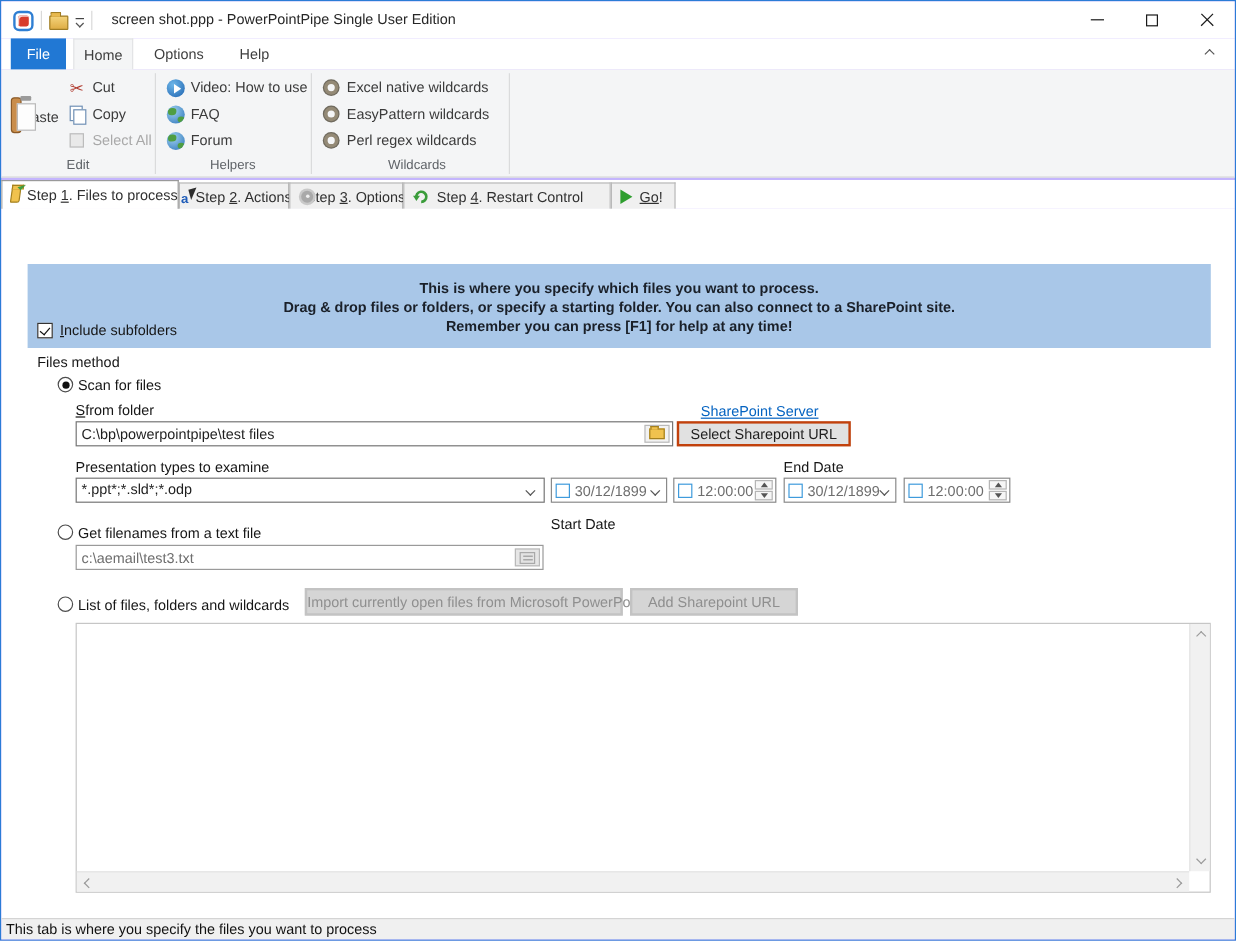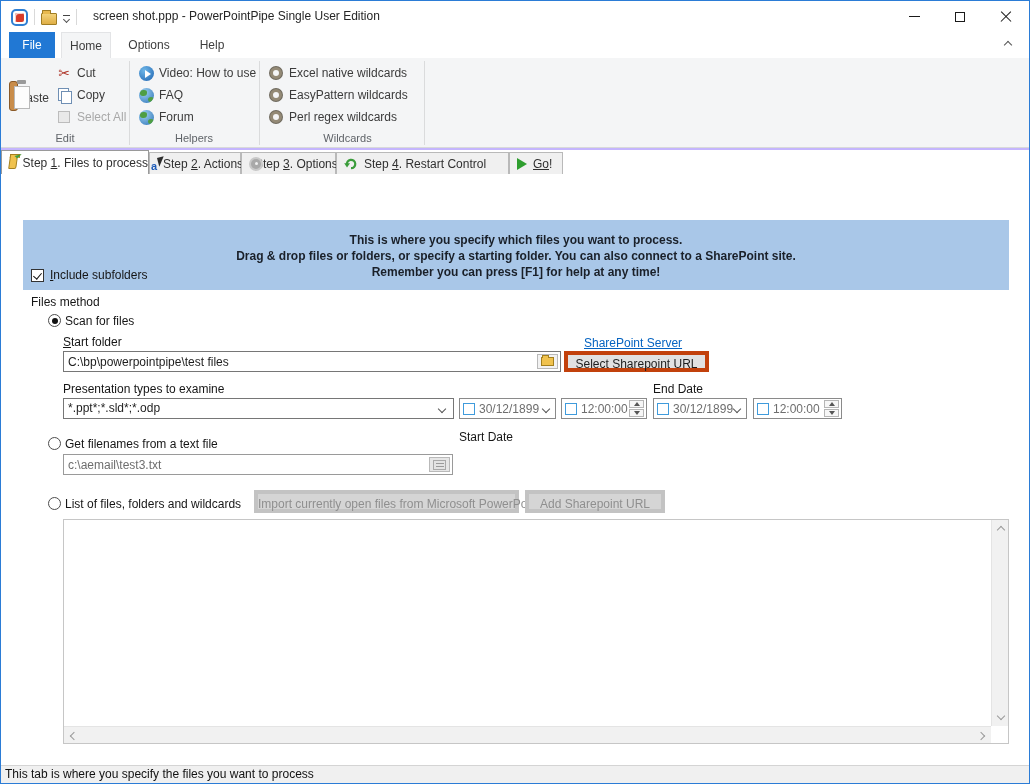--- a/index.html
+++ b/index.html
@@ -90,21 +90,21 @@
   .cb .tick { position:absolute; left:2.5px; top:0.5px; width:5px; height:8px; border-right:1.6px solid #111; border-bottom:1.6px solid #111; transform:rotate(40deg); }
   .radio { position:absolute; width:13px; height:13px; border:1px solid #4d4d4d; border-radius:50%; background:#fff; }
   .radio.sel::after { content:""; position:absolute; left:2.5px; top:2.5px; width:6px; height:6px; border-radius:50%; background:#111; }
   .flabel { position:absolute; white-space:nowrap; color:#161616; }
   .link { position:absolute; color:#0563c1; text-decoration:underline; white-space:nowrap; }
   .tbox { position:absolute; border:1px solid #767676; background:#fff; height:21px; line-height:19px; padding-left:4px; white-space:nowrap; overflow:hidden; }
   .tbox input { border:none; outline:none; width:100%; height:100%; font:inherit; color:inherit; background:transparent; padding:0; }
   .browse-btn { position:absolute; right:2px; top:2px; width:21px; height:15px; background:#f2f2f2; border:1px solid #b9b9b9; display:flex; align-items:center; justify-content:center; }
   .fold-sm { position:relative; width:13px; height:9px; background:#f0c24e; border:1px solid #a4801f; }
   .fold-sm::before { content:""; position:absolute; left:0; top:-3px; width:5px; height:2px; background:#f0c24e; border:1px solid #a4801f; border-bottom:none; }
-  .btn { position:absolute; height:21px; background:#e1e1e1; border:4px solid #c2410c; text-align:center; color:#1e1e1e; line-height:19px; white-space:nowrap; }
+  .btn { position:absolute; height:21px; background:#e1e1e1; border:2px solid #c2410c; text-align:center; color:#1e1e1e; line-height:19px; white-space:nowrap; }
   .btn.disabled { background:#d5d5d5; border-color:#c3c3c3; color:#8f8f8f; height:23px; line-height:21px; }
   .combo-chev { position:absolute; right:8px; top:7px; }
   .dt { position:absolute; height:21px; border:1px solid #8a8a8a; background:#fff; color:#6e6e6e; display:flex; align-items:center; gap:4px; padding-left:3px; }
   .dt .bluebox { width:12px; height:12px; border:1px solid #3f9bdc; background:#fff; flex:none; }
   .spin { position:absolute; right:2px; top:1px; width:15px; height:17px; display:flex; flex-direction:column; gap:1px; }
   .spin div { flex:1; border:1px solid #b5b5b5; background:#f6f6f6; display:flex; align-items:center; justify-content:center; }
   .tri-up { width:0; height:0; border-left:3px solid transparent; border-right:3px solid transparent; border-bottom:4px solid #555; }
   .tri-dn { width:0; height:0; border-left:3px solid transparent; border-right:3px solid transparent; border-top:4px solid #555; }
   .edit-ic { position:relative; width:13px; height:10px; background:#e3e3e3; border:1px solid #a9a9a9; }
   .edit-ic::after { content:""; position:absolute; left:2px; top:2px; width:8px; height:1.5px; background:#9a9a9a; box-shadow:0 3px 0 #9a9a9a; }
@@ -263,21 +263,21 @@
     <span class="cb" style="left:30px; top:95px;">
         <span class="tick"></span>
       </span>
     <span class="flabel" style="left:49px; top:94px;"><span class="mn">I</span><span>nclude subfolders</span></span>
 
     <span class="flabel" style="left:30px; top:121px;">Files method</span>
 
     <span class="radio sel" style="left:47px; top:140px;"></span>
     <span class="flabel" style="left:64px; top:140px;">Scan for files</span>
 
-    <span class="flabel" style="left:62px; top:161px;"><span class="mn">S</span><span>tart folder</span></span>
+    <span class="flabel" style="left:62px; top:161px;"><span class="mn">S</span><span>from folder</span></span>
     <span class="link" style="left:583px; top:162px;">SharePoint Server</span>
 
     <div class="tbox" style="left:62px; top:177px; width:498px;">
       <input value="C:\bp\powerpointpipe\test files" style="">
       <span class="browse-btn">
           <span class="fold-sm"></span>
         </span>
     </div>
     <div class="btn" style="left:563px; top:177px; width:145px;">Select Sharepoint URL</div>
 

